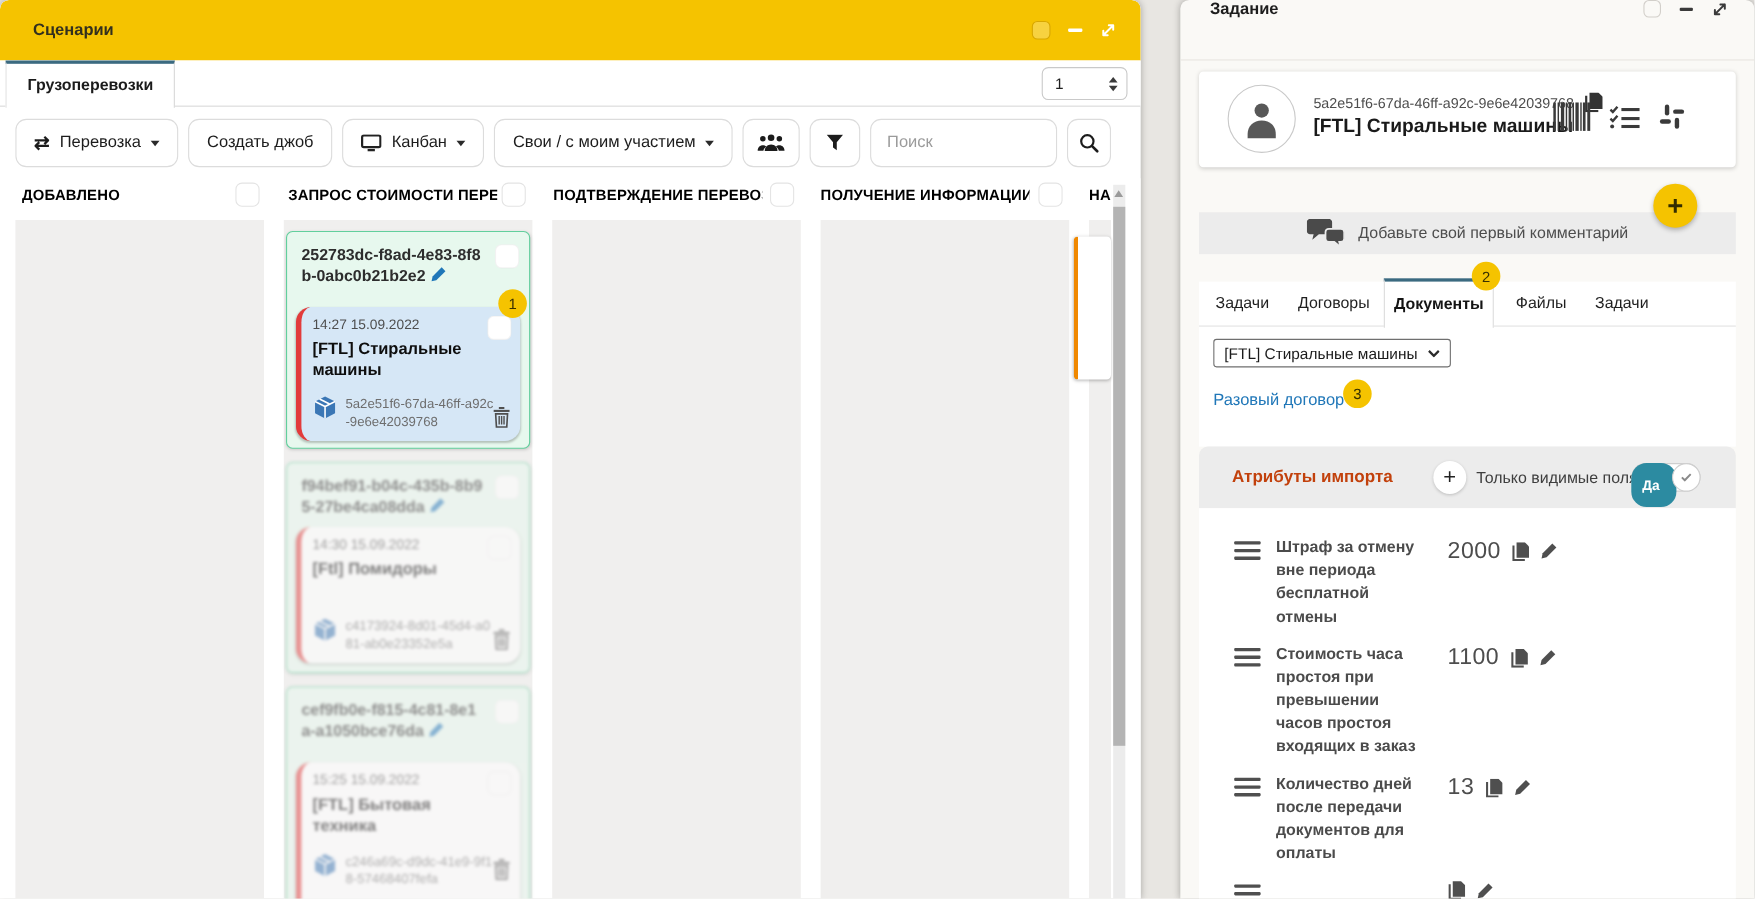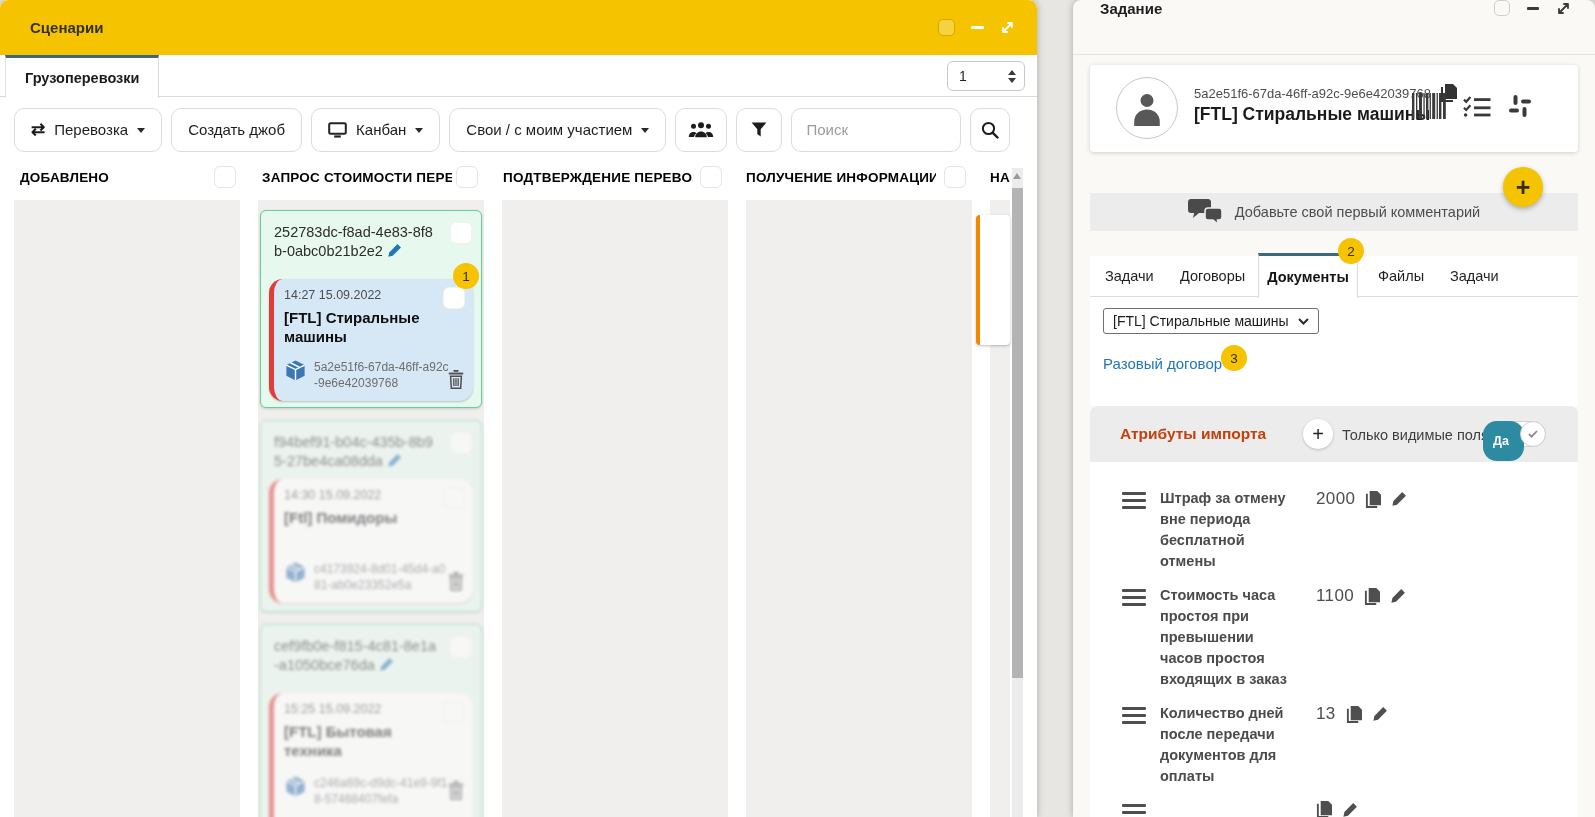--- a/index.html
+++ b/index.html
@@ -41,21 +41,21 @@
 
   
   .board { position:absolute; left:0; top:162px; right:0; bottom:0; background:#fff; }
   .colh { position:absolute; top:8px; font-size:13.5px; font-weight:bold; color:#000000; white-space:nowrap; overflow:hidden; letter-spacing:.2px; }
   .cb { width:22px; height:22px; background:#fff; border:1.5px solid #e4e4e4; border-radius:6px; }
   .colcb { position:absolute; top:4px; }
   .colbg { position:absolute; top:38px; bottom:0; width:226px; background:#f0efee; }
 
   .cardgroup { position:absolute; left:260px; width:222px; background:#e7f8ee; border:1.5px solid #62cf9d; border-radius:6px; box-shadow:0 1px 3px rgba(0,0,0,.16); }
   .faded { opacity:.5; filter:blur(1.5px); }
-  .cg-id { padding:12px 42px 0 13px; font-size:14.5px; color:#2d2d2d; line-height:19px; word-break:break-all; }
+  .cg-id { padding:12px 42px 0 13px; font-size:14.5px; color:#2d2d2d; line-height:19px; word-break:break-all;font-weight:bold; }
   .cg-cb { position:absolute; top:11px; right:9px; border-color:rgba(0,0,0,.05); }
   .taskcard { position:absolute; left:8px; right:8px; border-radius:14px; border-left:5px solid #e23b3b; box-shadow:0 1px 2px rgba(0,0,0,.22); }
   .tc-sel { background:#d6e7f6; }
   .tc-plain { background:#fff; }
   .tc-time { position:absolute; left:10px; top:9px; font-size:12.5px; color:#4e4e4e; }
   .tc-cb { position:absolute; top:8px; right:8px; border-color:rgba(0,0,0,.05); }
   .tc-title { position:absolute; left:10px; top:29px; width:155px; font-weight:bold; font-size:15px; color:#0e0e0e; line-height:19px; }
   .tc-bottom { position:absolute; left:10px; display:flex; gap:7px; align-items:flex-start; }
   .tc-id { font-size:12px; color:#6e6e6e; line-height:16px; word-break:break-all; width:138px; }
   .tc-trash { position:absolute; right:9px; }
@@ -98,21 +98,21 @@
   .ah-filter { position:absolute; left:252px; top:21px; font-size:14.5px; color:#3e3e3e; }
   .toggle { position:absolute; right:32px; top:15px; width:63px; height:26px; border-radius:14px; background:#fff; border:1px solid #cfcfcf; }
   .tg-on { position:absolute; left:-1px; top:-1px; width:41px; height:40px; background:#2c8ba1; border-radius:14px; color:#fff; font-size:12.5px; font-weight:bold; display:flex; align-items:center; padding-left:10px; }
   .tg-knob { position:absolute; right:-1px; top:-1px; width:26px; height:26px; border-radius:50%; background:#fff; border:1px solid #cfcfcf; display:flex; align-items:center; justify-content:center; }
 
   .attrrows { position:absolute; left:17px; top:462px; width:488px; bottom:0; background:#fff; padding-top:26px; }
   .arow { display:flex; margin:0 0 13px 32px; align-items:flex-start; }
   .handle { width:24px; margin-top:4px; flex:none; }
   .hb { height:3px; background:#4f4f4f; margin-bottom:4px; border-radius:1px; }
   .alabel { width:140px; margin-left:14px; font-weight:bold; font-size:14.5px; color:#4b4b4b; line-height:21px; flex:none; }
-  .aval { margin-left:16px; display:flex; gap:10px; align-items:center; font-size:17px; color:#4d4d4d; letter-spacing:.4px; margin-top:1px; }
+  .aval { margin-left:16px; display:flex; gap:10px; align-items:center; font-size:21px; color:#4d4d4d; letter-spacing:.4px; margin-top:1px; }
 </style>
 </head>
 <body>
 
 <div class="win win-left">
 
   <div class="titlebar-left">
     <span class="tl-title">Сценарии</span>
     <div class="tl-controls">
       <span class="yc-box"></span>

